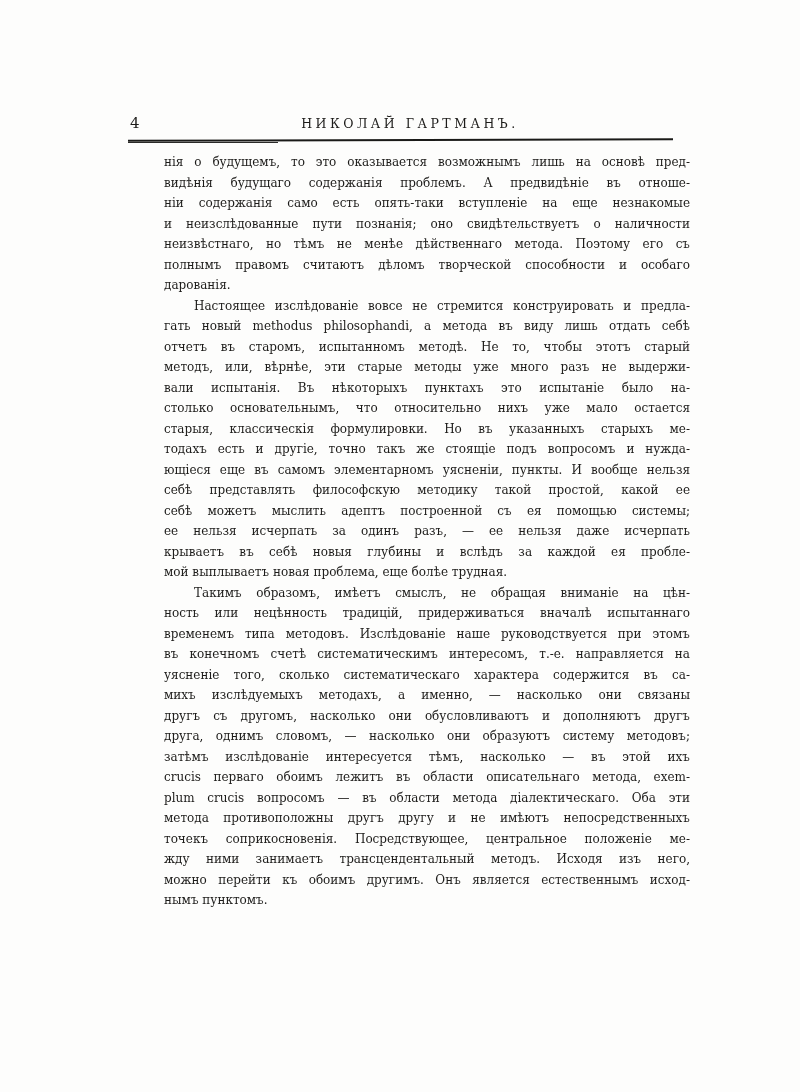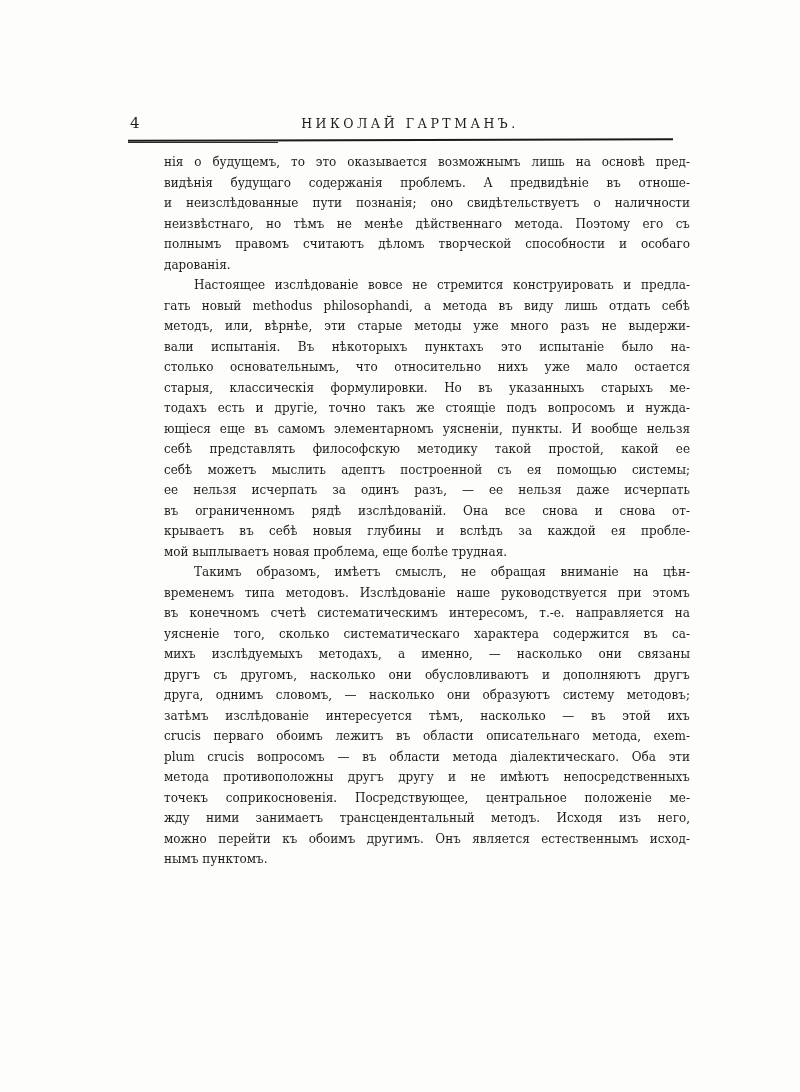--- a/index.html
+++ b/index.html
@@ -98,43 +98,45 @@
 
     <div class="head-rule">
       <div class="rule-main"></div>
       <div class="rule-secondary"></div>
     </div>
 
     <div class="text-block" id="text-block">
         <div class="para">
           <div class="line">нія о будущемъ, то это оказывается возможнымъ лишь на основѣ пред-</div>
           <div class="line">видѣнія будущаго содержанія проблемъ. А предвидѣніе въ отноше-</div>
+          <div class="line">ніи содержанія само есть опять-таки вступленіе на еще незнакомые</div>
           <div class="line">и неизслѣдованные пути познанія; оно свидѣтельствуетъ о наличности</div>
           <div class="line">неизвѣстнаго, но тѣмъ не менѣе дѣйственнаго метода. Поэтому его съ</div>
           <div class="line">полнымъ правомъ считаютъ дѣломъ творческой способности и особаго</div>
           <div class="line para-last">дарованія.</div>
         </div>
         <div class="para">
           <div class="line first-indent">Настоящее изслѣдованіе вовсе не стремится конструировать и предла-</div>
           <div class="line">гать новый methodus philosophandi, а метода въ виду лишь отдать себѣ</div>
+          <div class="line">отчетъ въ старомъ, испытанномъ методѣ. Не то, чтобы этотъ старый</div>
           <div class="line">методъ, или, вѣрнѣе, эти старые методы уже много разъ не выдержи-</div>
           <div class="line">вали испытанія. Въ нѣкоторыхъ пунктахъ это испытаніе было на-</div>
           <div class="line">столько основательнымъ, что относительно нихъ уже мало остается</div>
           <div class="line">старыя, классическія формулировки. Но въ указанныхъ старыхъ ме-</div>
           <div class="line">тодахъ есть и другіе, точно такъ же стоящіе подъ вопросомъ и нужда-</div>
           <div class="line">ющіеся еще въ самомъ элементарномъ уясненіи, пункты. И вообще нельзя</div>
           <div class="line">себѣ представлять философскую методику такой простой, какой ее</div>
           <div class="line">себѣ можетъ мыслить адептъ построенной съ ея помощью системы;</div>
           <div class="line">ее нельзя исчерпать за одинъ разъ, — ее нельзя даже исчерпать</div>
-          <div class="line">въ ограниченномъ рядѣ изслѣдованій. Она все снова и снова от-</div>
           <div class="line">крываетъ въ себѣ новыя глубины и вслѣдъ за каждой ея пробле-</div>
           <div class="line para-last">мой выплываетъ новая проблема, еще болѣе трудная.</div>
         </div>
         <div class="para">
           <div class="line first-indent">Такимъ образомъ, имѣетъ смыслъ, не обращая вниманіе на цѣн-</div>
+          <div class="line">ность или нецѣнность традицій, придерживаться вначалѣ испытаннаго</div>
           <div class="line">временемъ типа методовъ. Изслѣдованіе наше руководствуется при этомъ</div>
           <div class="line">въ конечномъ счетѣ систематическимъ интересомъ, т.-е. направляется на</div>
           <div class="line">уясненіе того, сколько систематическаго характера содержится въ са-</div>
           <div class="line">михъ изслѣдуемыхъ методахъ, а именно, — насколько они связаны</div>
           <div class="line">другъ съ другомъ, насколько они обусловливаютъ и дополняютъ другъ</div>
           <div class="line">друга, однимъ словомъ, — насколько они образуютъ систему методовъ;</div>
           <div class="line">затѣмъ изслѣдованіе интересуется тѣмъ, насколько — въ этой ихъ</div>
           <div class="line">crucis перваго обоимъ лежитъ въ области описательнаго метода, exem-</div>
           <div class="line">plum crucis вопросомъ — въ области метода діалектическаго. Оба эти</div>
           <div class="line">метода противоположны другъ другу и не имѣютъ непосредственныхъ</div>

